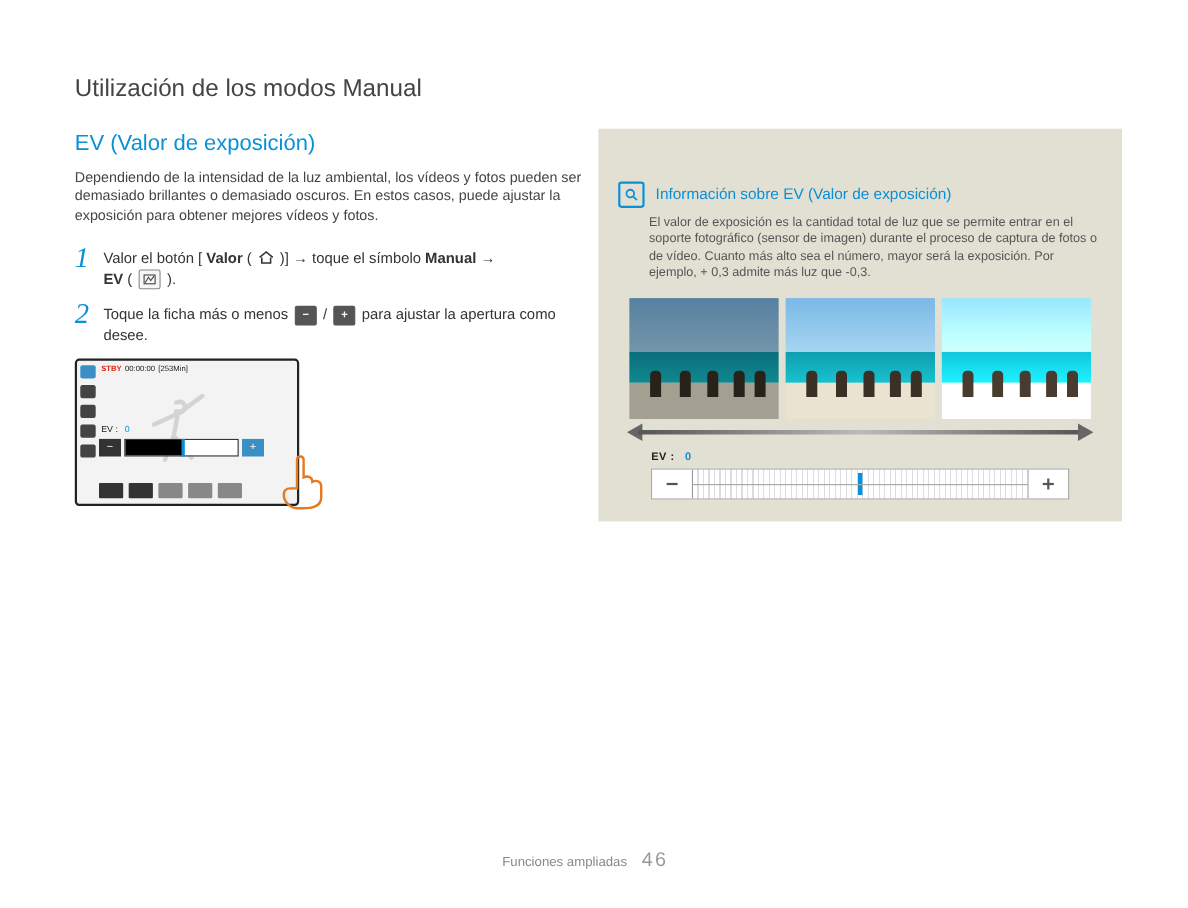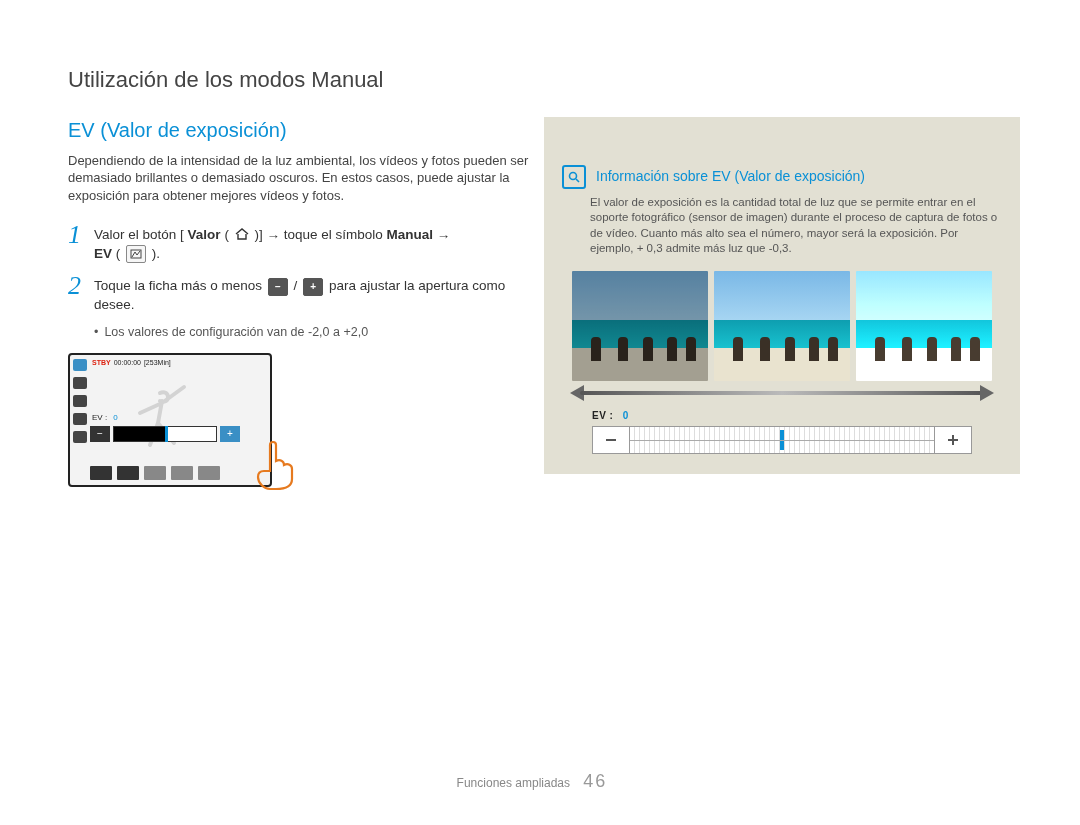--- a/index.html
+++ b/index.html
@@ -390,21 +390,20 @@
         <div class="step-number">2</div>
         <div class="step-body">
           <span>Toque la ficha más o menos </span>
           <span class="icon-box dark">−</span>
           <span> / </span>
           <span class="icon-box dark">+</span>
           <span> para ajustar la apertura como desee.</span>
         </div>
       </div>
 
-      <div class="bullet">Los valores de configuración van de -2,0 a +2,0</div>
 
       <div class="camera-lcd">
         <div class="lcd-left">
           <div class="ico" style="background:#3a8fc5"></div>
           <div class="ico"></div>
           <div class="ico"></div>
           <div class="ico"></div>
           <div class="ico"></div>
         </div>
         <div class="lcd-top">

